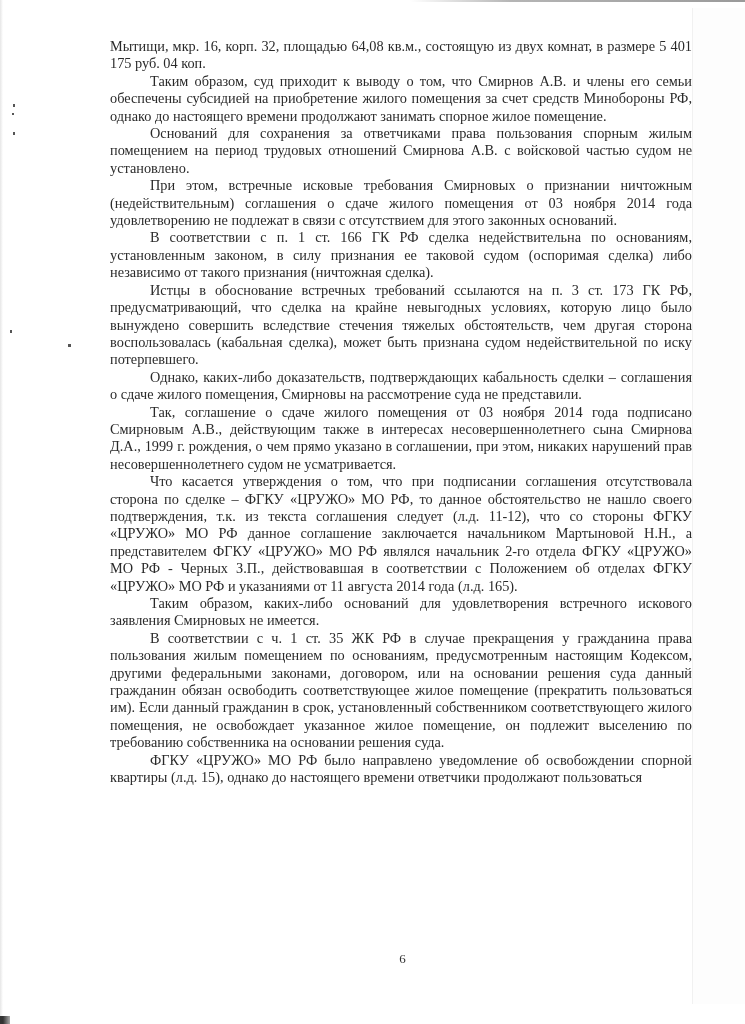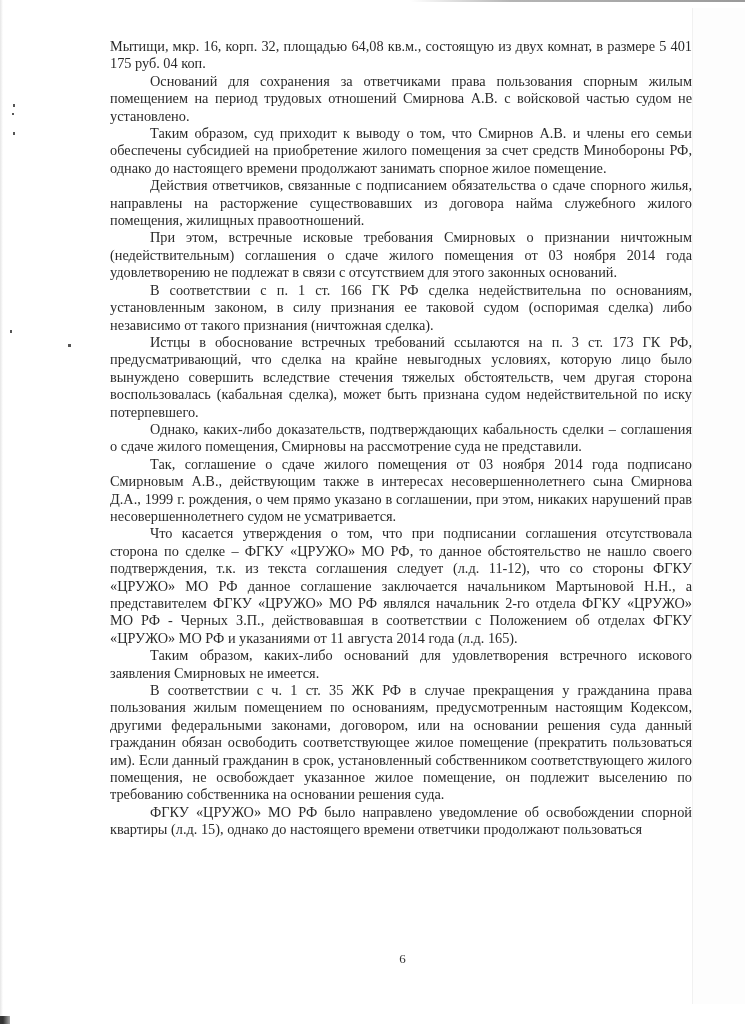--- a/index.html
+++ b/index.html
@@ -93,23 +93,22 @@
 
 <div class="speck" style="left:13px; top:104px;"></div>
 <div class="speck" style="left:12px; top:113px; height:2px;"></div>
 <div class="speck" style="left:13px; top:132px;"></div>
 <div class="speck" style="left:68px; top:344px; width:3px; height:3px;"></div>
 <div class="speck" style="left:10px; top:330px; height:3px;"></div>
 <div class="corner-mark"></div>
 
 <div class="page">
   <p class="para no-indent">Мытищи, мкр. 16, корп. 32, площадью 64,08 кв.м., состоящую из двух комнат, в размере 5 401 175 руб. 04 коп.</p>
+  <p class="para">Таким образом, суд приходит к выводу о том, что Смирнов А.В. и члены его семьи обеспечены субсидией на приобретение жилого помещения за счет средств Минобороны РФ, однако до настоящего времени продолжают занимать спорное жилое помещение.</p>
   <p class="para">Оснований для сохранения за ответчиками права пользования спорным жилым помещением на период трудовых отношений Смирнова А.В. с войсковой частью судом не установлено.</p>
-  <p class="para">Таким образом, суд приходит к выводу о том, что Смирнов А.В. и члены его семьи обеспечены субсидией на приобретение жилого помещения за счет средств Минобороны РФ, однако до настоящего времени продолжают занимать спорное жилое помещение.</p>
-  <p class="para">Действия ответчиков, связанные с подписанием обязательства о сдаче спорного жилья, направлены на расторжение существовавших из договора найма служебного жилого помещения, жилищных правоотношений.</p>
   <p class="para">При этом, встречные исковые требования Смирновых о признании ничтожным (недействительным) соглашения о сдаче жилого помещения от 03 ноября 2014 года удовлетворению не подлежат в связи с отсутствием для этого законных оснований.</p>
   <p class="para">В соответствии с п. 1 ст. 166 ГК РФ сделка недействительна по основаниям, установленным законом, в силу признания ее таковой судом (оспоримая сделка) либо независимо от такого признания (ничтожная сделка).</p>
   <p class="para">Истцы в обоснование встречных требований ссылаются на п. 3 ст. 173 ГК РФ, предусматривающий, что сделка на крайне невыгодных условиях, которую лицо было вынуждено совершить вследствие стечения тяжелых обстоятельств, чем другая сторона воспользовалась (кабальная сделка), может быть признана судом недействительной по иску потерпевшего.</p>
   <p class="para">Однако, каких-либо доказательств, подтверждающих кабальность сделки – соглашения о сдаче жилого помещения, Смирновы на рассмотрение суда не представили.</p>
   <p class="para">Так, соглашение о сдаче жилого помещения от 03 ноября 2014 года подписано Смирновым А.В., действующим также в интересах несовершеннолетнего сына Смирнова Д.А., 1999 г. рождения, о чем прямо указано в соглашении, при этом, никаких нарушений прав несовершеннолетнего судом не усматривается.</p>
   <p class="para">Что касается утверждения о том, что при подписании соглашения отсутствовала сторона по сделке – ФГКУ «ЦРУЖО» МО РФ, то данное обстоятельство не нашло своего подтверждения, т.к. из текста соглашения следует (л.д. 11-12), что со стороны ФГКУ «ЦРУЖО» МО РФ данное соглашение заключается начальником Мартыновой Н.Н., а представителем ФГКУ «ЦРУЖО» МО РФ являлся начальник 2-го отдела ФГКУ «ЦРУЖО» МО РФ - Черных З.П., действовавшая в соответствии с Положением об отделах ФГКУ «ЦРУЖО» МО РФ и указаниями от 11 августа 2014 года (л.д. 165).</p>
   <p class="para">Таким образом, каких-либо оснований для удовлетворения встречного искового заявления Смирновых не имеется.</p>
   <p class="para">В соответствии с ч. 1 ст. 35 ЖК РФ в случае прекращения у гражданина права пользования жилым помещением по основаниям, предусмотренным настоящим Кодексом, другими федеральными законами, договором, или на основании решения суда данный гражданин обязан освободить соответствующее жилое помещение (прекратить пользоваться им). Если данный гражданин в срок, установленный собственником соответствующего жилого помещения, не освобождает указанное жилое помещение, он подлежит выселению по требованию собственника на основании решения суда.</p>
   <p class="para">ФГКУ «ЦРУЖО» МО РФ было направлено уведомление об освобождении спорной квартиры  (л.д. 15), однако до настоящего времени ответчики продолжают пользоваться</p>
 </div>

